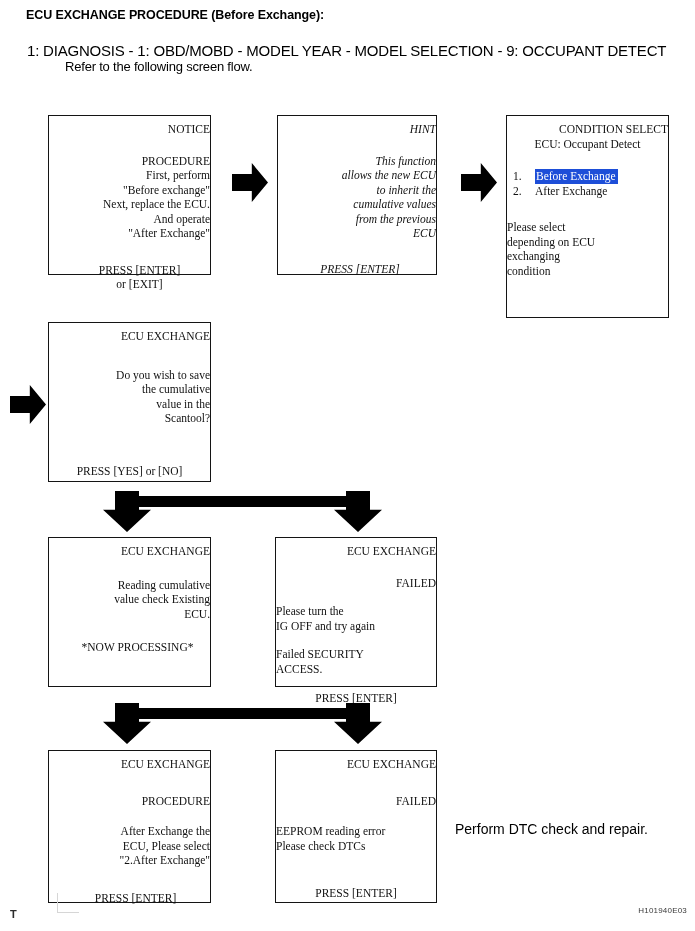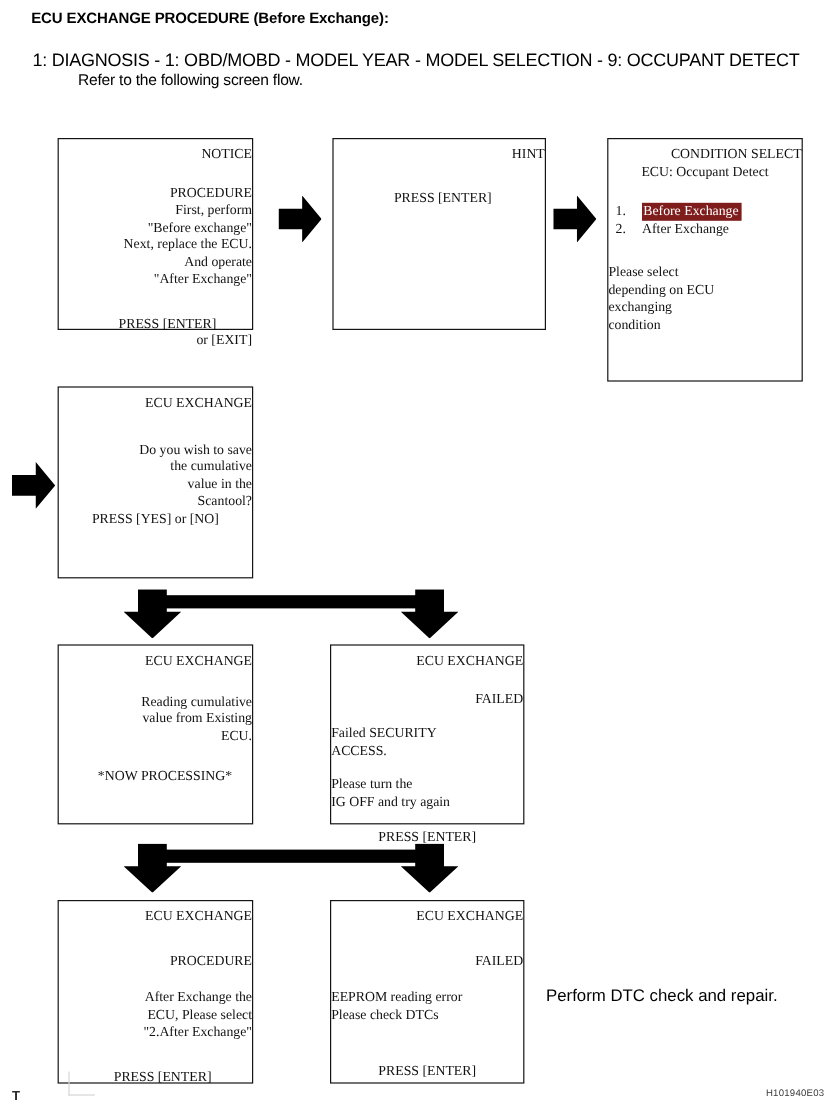--- a/index.html
+++ b/index.html
@@ -78,21 +78,21 @@
   
   .menu-row {
     display: flex;
     white-space: nowrap;
   }
   .menu-row .num {
     width: 22px;
     flex: 0 0 22px;
   }
   .menu-highlight {
-    background: #7f1d1d;
+    background: #1d4ed8;
     color: #ffffff;
     padding: 0 2px 0 1px;
     display: inline-block;
   }
 
   
   .arrow-right {
     position: absolute;
     background: #000000;
     clip-path: polygon(0% 28%, 55% 28%, 55% 0%, 100% 50%, 55% 100%, 55% 72%, 0% 72%);
@@ -171,27 +171,33 @@
 
 <div class="dialog" style="left:48px; top:115px; width:163px; height:160px;">
   <div class="dlg-title" style="margin-top:6px;">NOTICE</div>
   <div class="dlg-body-left" style="margin:17px 0 0 8px;">PROCEDURE
 First, perform
 "Before exchange"
 Next, replace the ECU.
 And operate
 "After Exchange"</div>
   <div class="dlg-line" style="margin:22px 0 0 0; text-align:center; padding-left:20px;">PRESS [ENTER]</div>
-  <div class="dlg-line" style="text-align:right; padding-left:20px;">or [EXIT]</div>
+  <div class="dlg-line" style="text-align:center; padding-left:20px;">or [EXIT]</div>
 </div>
 
 <div class="arrow-right" style="left:232px; top:163px; width:36px; height:39px;"></div>
 
-<div class="dialog" style="left:277px; top:115px; width:178px; height:160px;">
+<div class="dialog" style="left:277px; top:115px; width:160px; height:160px;font-style:italic;">
   <div class="dlg-title" style="margin-top:6px;">HINT</div>
+  <div class="dlg-body-left" style="margin:17px 0 0 12px;">This function
+allows the new ECU
+to inherit the
+cumulative values
+from the previous
+ECU</div>
   <div class="dlg-line" style="margin-top:21px; text-align:center; padding-left:6px;">PRESS [ENTER]</div>
 </div>
 
 <div class="arrow-right" style="left:461px; top:163px; width:36px; height:39px;"></div>
 
 <div class="dialog" style="left:506px; top:115px; width:163px; height:203px;">
   <div class="dlg-title" style="margin-top:6px;">CONDITION SELECT</div>
   <div class="dlg-sub">ECU: Occupant Detect</div>
 
   <div style="margin:18px 0 0 6px;">
@@ -212,44 +218,44 @@
 </div>
 
 <div class="arrow-right" style="left:10px; top:385px; width:36px; height:39px;"></div>
 
 <div class="dialog" style="left:48px; top:322px; width:163px; height:160px;">
   <div class="dlg-title" style="margin-top:6px;">ECU EXCHANGE</div>
   <div class="dlg-body-left" style="margin:24px 0 0 8px;">Do you wish to save
 the cumulative
 value in the
 Scantool?</div>
-  <div class="dlg-line" style="text-align:center;">PRESS [YES] or [NO]</div>
+  <div class="dlg-line" style="margin-top:38px; text-align:center;">PRESS [YES] or [NO]</div>
 </div>
 
 <div class="branch" style="left:103px; top:491px; width:279px; height:41px;">
   <div class="bar"></div>
   <div class="head left"></div>
   <div class="head right"></div>
 </div>
 
 <div class="dialog" style="left:48px; top:537px; width:163px; height:150px;">
   <div class="dlg-title" style="margin-top:6px;">ECU EXCHANGE</div>
   <div class="dlg-body-left" style="margin:19px 0 0 6px;">Reading cumulative
-value from Existing
+value check Existing
 ECU.</div>
   <div class="dlg-line" style="margin-top:19px; text-align:center; padding-left:16px;">*NOW PROCESSING*</div>
 </div>
 
 <div class="dialog" style="left:275px; top:537px; width:162px; height:150px;">
   <div class="dlg-title" style="margin-top:6px;">ECU EXCHANGE</div>
   <div class="dlg-title" style="margin-top:17px;">FAILED</div>
+  <div class="dlg-body-center" style="margin-top:14px;">Please turn the
+IG OFF and try again</div>
   <div class="dlg-body-center" style="margin-top:14px;">Failed SECURITY
 ACCESS.</div>
-  <div class="dlg-body-center" style="margin-top:14px;">Please turn the
-IG OFF and try again</div>
   <div class="dlg-line" style="margin-top:15px; text-align:center;">PRESS [ENTER]</div>
 </div>
 
 <div class="branch" style="left:103px; top:703px; width:279px; height:41px;">
   <div class="bar"></div>
   <div class="head left"></div>
   <div class="head right"></div>
 </div>
 
 <div class="dialog" style="left:48px; top:750px; width:163px; height:153px;">

